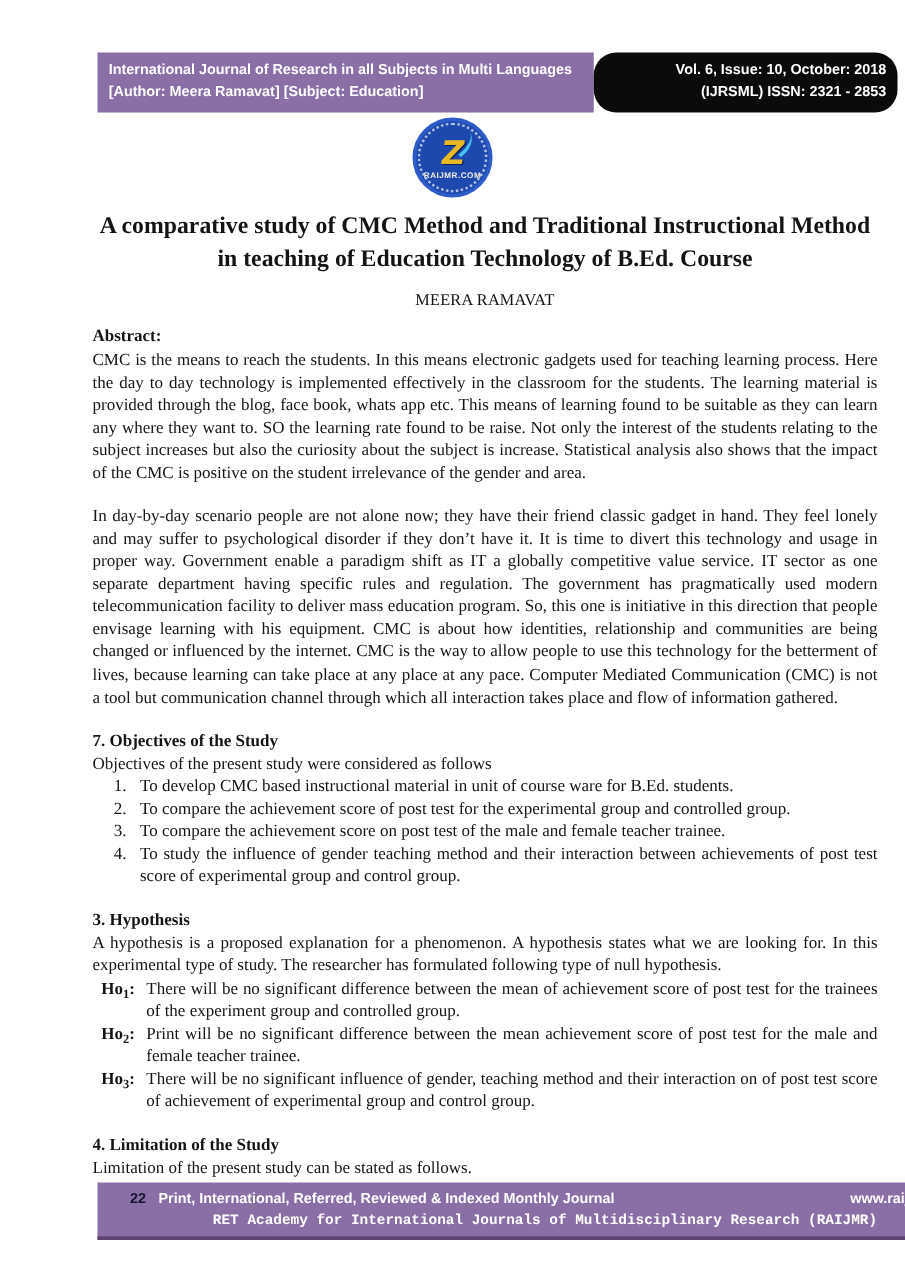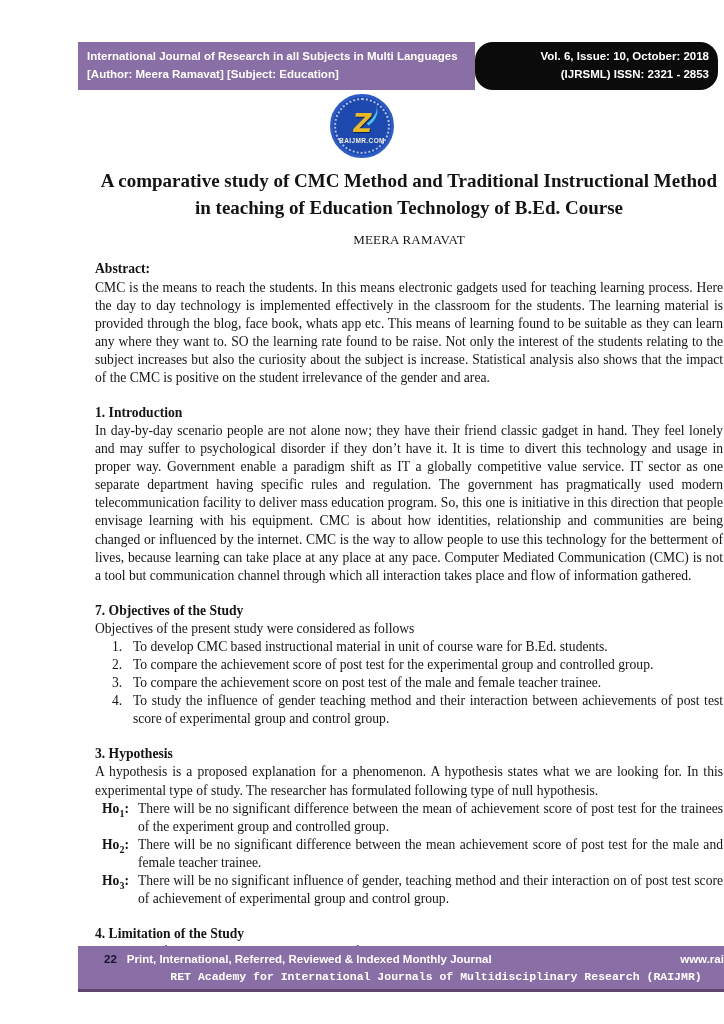--- a/index.html
+++ b/index.html
@@ -73,21 +73,21 @@
     border-radius:0 0 100% 0;
     transform:rotate(-35deg);
   }
   .logo-text{
     font-family:"Liberation Sans", sans-serif;
     font-size:6.5px;font-weight:bold;color:#f3efdf;
     letter-spacing:0.4px;margin-top:1px;
   }
   
   .content{
-    position:absolute;left:95px;top:168px;width:628px;
+    position:absolute;left:74px;top:168px;width:628px;
     font-size:13.6px;line-height:1.33;
   }
   .title{
     font-size:19px;font-weight:bold;line-height:1.4;
     text-align:center;margin:0 4px 10px 4px;
   }
   .author{
     text-align:center;font-size:13px;margin:0 0 12px 0;
     letter-spacing:0.2px;
   }
@@ -164,21 +164,20 @@
 
     <div class="title">A comparative study of CMC Method and Traditional Instructional Method in teaching of Education Technology of B.Ed. Course</div>
 
     <div class="author">MEERA RAMAVAT</div>
 
     <div class="sec-head">Abstract:</div>
     <p class="para">CMC is the means to reach the students. In this means electronic gadgets used for teaching learning process. Here the day to day technology is implemented effectively in the classroom for the students. The learning material is provided through the blog, face book, whats app etc. This means of learning found to be suitable as they can learn any where they want to. SO the learning rate found to be raise. Not only the interest of the students relating to the subject increases but also the curiosity about the subject is increase. Statistical analysis also shows that the impact of the CMC is positive on the student irrelevance of the gender and area.</p>
 
     <div class="sec-gap"></div>
 
-    <div class="sec-head">1. Introduction</div>
     <p class="para">In day-by-day scenario people are not alone now; they have their friend classic gadget in hand. They feel lonely and may suffer to psychological disorder if they don’t have it. It is time to divert this technology and usage in proper way. Government enable a paradigm shift as IT a globally competitive value service. IT sector as one separate department having specific rules and regulation. The government has pragmatically used modern telecommunication facility to deliver mass education program. So, this one is initiative in this direction that people envisage learning with his equipment. CMC is about how identities, relationship and communities are being changed or influenced by the internet. CMC is the way to allow people to use this technology for the betterment of lives, because learning can take place at any place at any pace. Computer Mediated Communication (CMC) is not a tool but communication channel through which all interaction takes place and flow of information gathered.</p>
 
     <div class="sec-gap"></div>
 
     <div class="sec-head">7. Objectives of the Study</div>
     <div>Objectives of the present study were considered as follows</div>
     <ol class="obj-list">
       <li>To develop CMC based instructional material in unit of course ware for B.Ed. students.</li>
       <li>To compare the achievement score of post test for the experimental group and controlled group.</li>
       <li>To compare the achievement score on post test of the male and female teacher trainee.</li>
@@ -188,21 +187,21 @@
     <div class="sec-gap"></div>
 
     <div class="sec-head">3. Hypothesis</div>
     <p class="para">A hypothesis is a proposed explanation for a phenomenon. A hypothesis states what we are looking for. In this experimental type of study. The researcher has formulated following type of null hypothesis.</p>
     <div class="hyp-item">
       <span class="hyp-label"><span>Ho</span><sub>1</sub><span>:</span></span>
       <span class="hyp-text">There will be no significant difference between the mean of achievement score of post test for the trainees of the experiment group and controlled group.</span>
     </div>
     <div class="hyp-item">
       <span class="hyp-label"><span>Ho</span><sub>2</sub><span>:</span></span>
-      <span class="hyp-text">There will be no significant difference between the mean achievement score of post test for the male and female teacher trainee.</span>
+      <span class="hyp-text">Print will be no significant difference between the mean achievement score of post test for the male and female teacher trainee.</span>
     </div>
     <div class="hyp-item">
       <span class="hyp-label"><span>Ho</span><sub>3</sub><span>:</span></span>
       <span class="hyp-text">There will be no significant influence of gender, teaching method and their interaction on of post test score of achievement of experimental group and control group.</span>
     </div>
 
     <div class="sec-gap"></div>
 
     <div class="sec-head">4. Limitation of the Study</div>
     <p class="para">Limitation of the present study can be stated as follows.</p>

